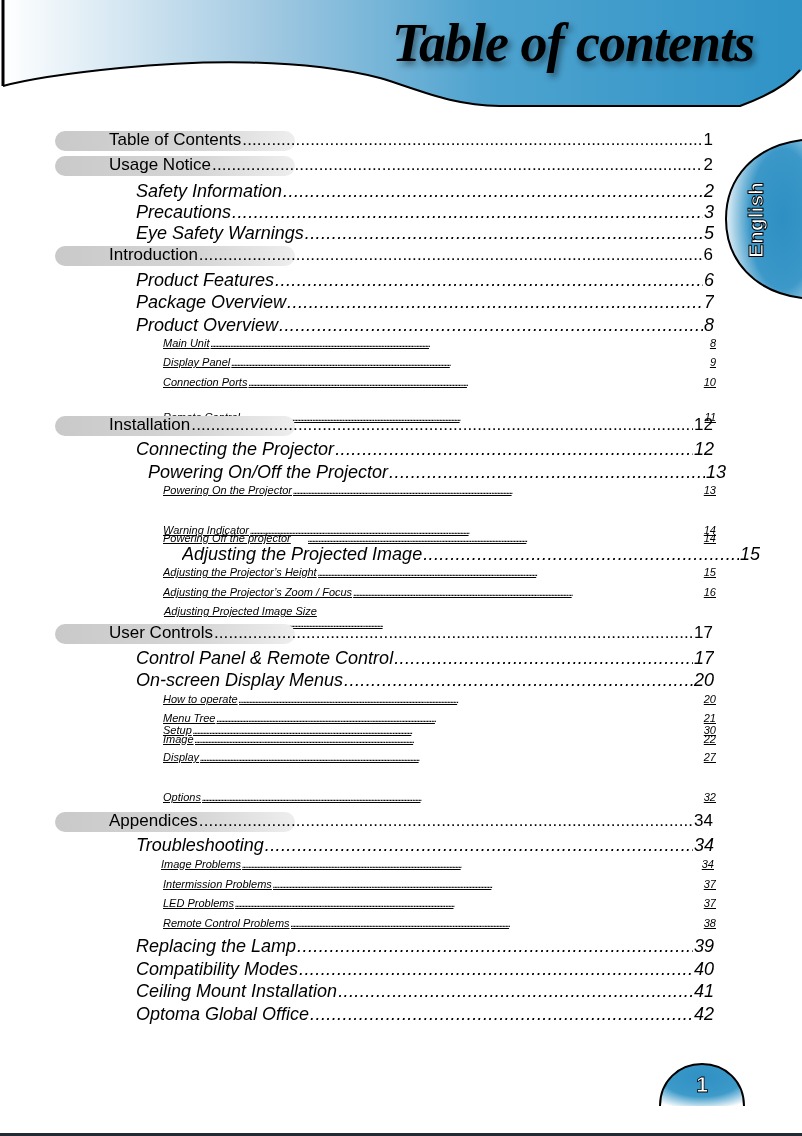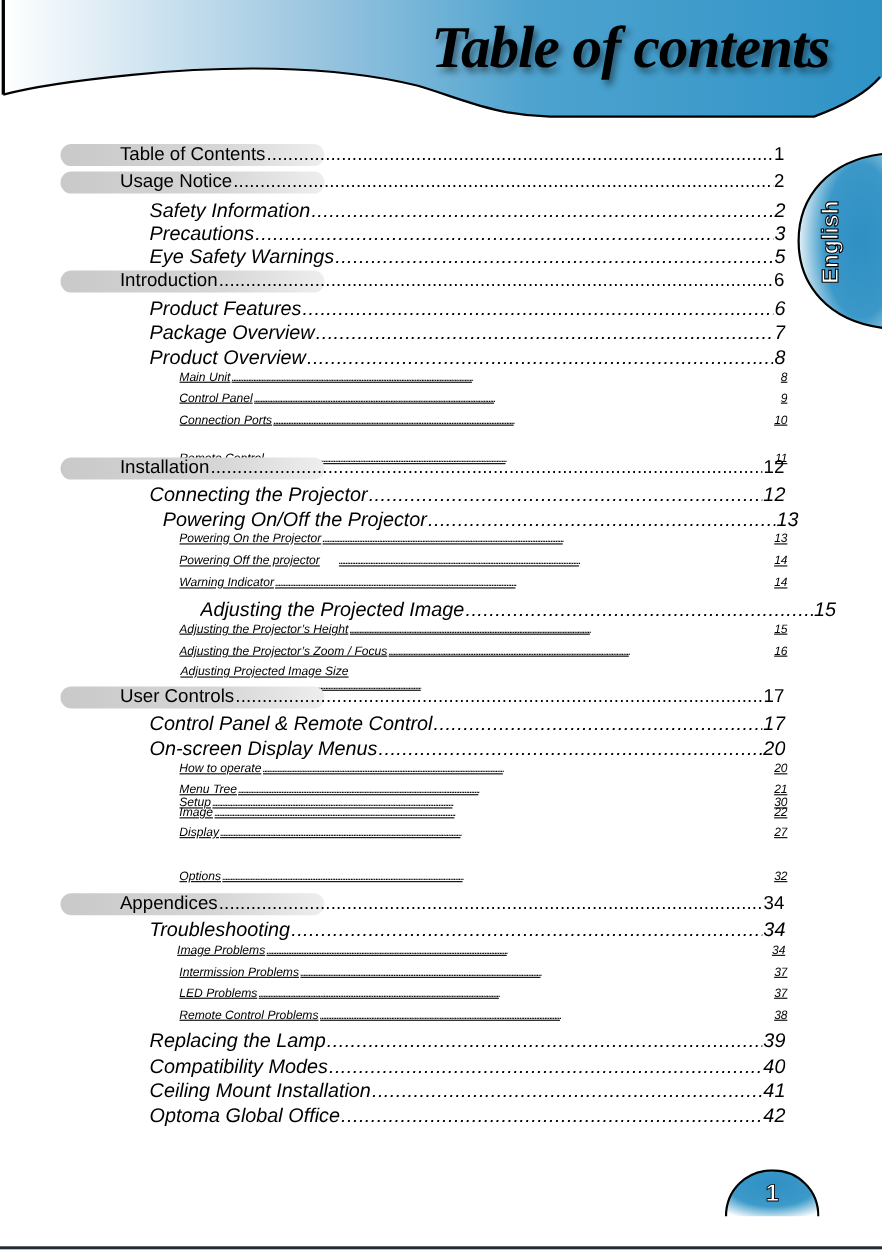--- a/index.html
+++ b/index.html
@@ -111,21 +111,21 @@
       <span class="lbl">Product Overview</span>
       <span class="dots"></span>
       <span class="pg">8</span>
     </div>
     <div class="row l3" style="top: 337px; left: 163px; width: 553px;">
       <span class="lbl">Main Unit</span>
       <span class="dots"></span>
       <span class="pg">8</span>
     </div>
     <div class="row l3" style="top: 356px; left: 163px; width: 553px;">
-      <span class="lbl">Control Panel</span>
+      <span class="lbl">Display Panel</span>
       <span class="dots"></span>
       <span class="pg">9</span>
     </div>
     <div class="row l3" style="top: 376px; left: 163px; width: 553px;">
       <span class="lbl">Connection Ports</span>
       <span class="dots"></span>
       <span class="pg">10</span>
     </div>
     <div class="row l3" style="top: 396px; left: 163px; width: 553px; margin-top: 15px;">
       <span class="lbl">Remote Control</span>
@@ -146,21 +146,21 @@
     <div class="row l2" style="top: 462px; left: 148px; width: 578px;">
       <span class="lbl">Powering On/Off the Projector</span>
       <span class="dots"></span>
       <span class="pg">13</span>
     </div>
     <div class="row l3" style="top: 484px; left: 163px; width: 553px;">
       <span class="lbl">Powering On the Projector</span>
       <span class="dots"></span>
       <span class="pg">13</span>
     </div>
-    <div class="row l3" style="top: 504px; left: 163px; width: 553px; gap: 16px;">
+    <div class="row l3" style="top: 532px; left: 163px; width: 553px; gap: 16px;">
       <span class="lbl">Powering Off the projector</span>
       <span class="dots"></span>
       <span class="pg">14</span>
     </div>
     <div class="row l3" style="top: 524px; left: 163px; width: 553px;">
       <span class="lbl">Warning Indicator</span>
       <span class="dots"></span>
       <span class="pg">14</span>
     </div>
     <div class="row l2" style="top: 544px; left: 136px; width: 578px; margin-left: 46px;">

